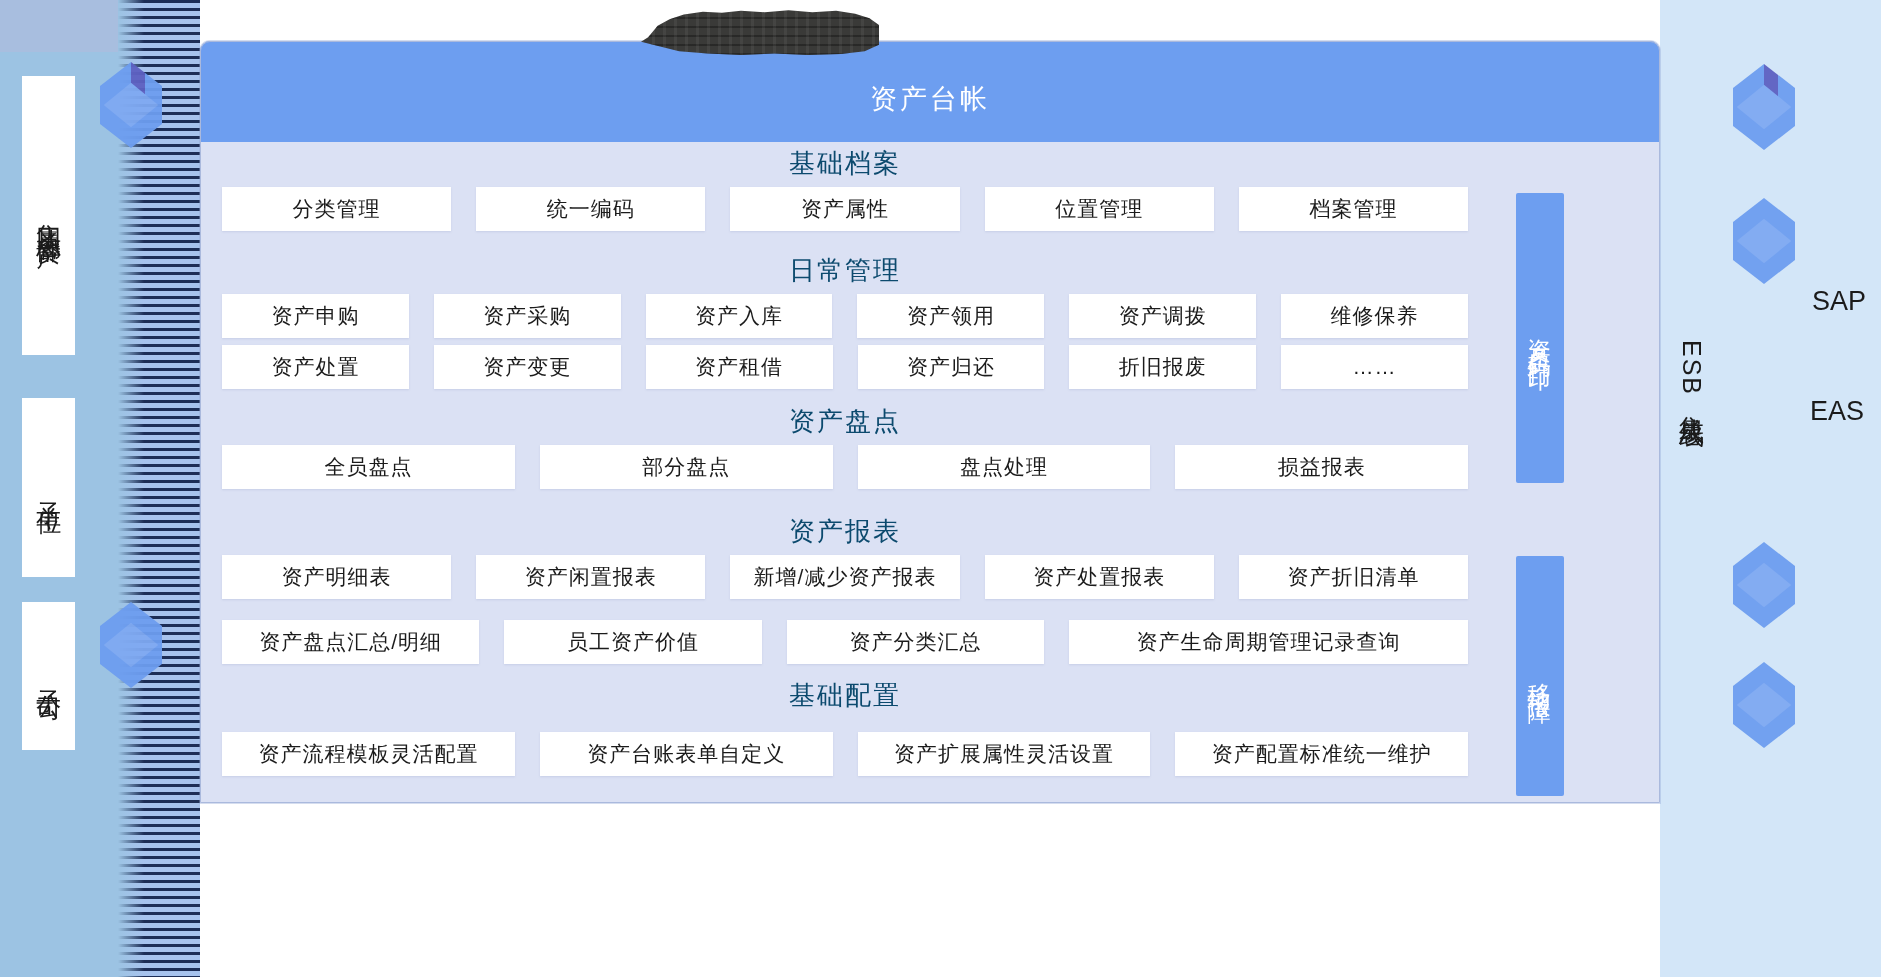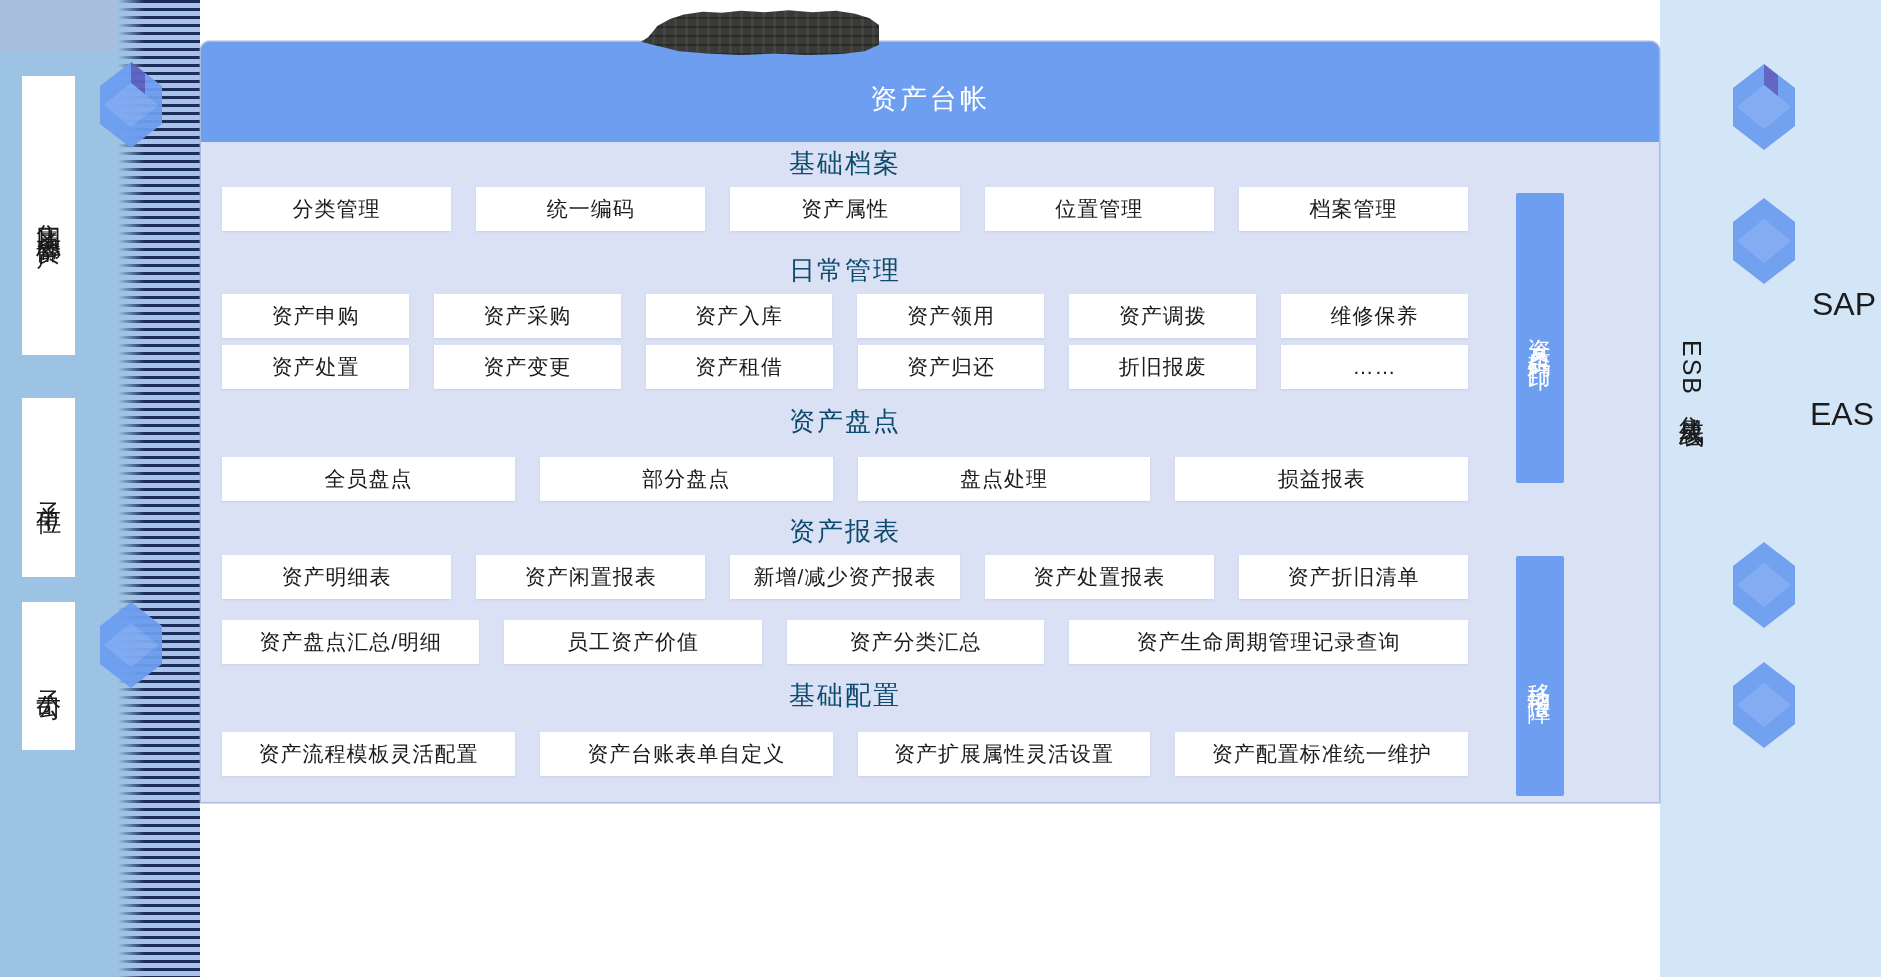--- a/index.html
+++ b/index.html
@@ -109,21 +109,21 @@
   .esb-label {
     position: absolute;
     left: 1676px; top: 340px;
     writing-mode: vertical-rl;
     font-size: 25px;
     color: #1b1b1b;
     letter-spacing: 2px;
   }
   .ext-sys {
     position: absolute;
-    font-size: 32px;
+    font-size: 27px;
     color: #1b1b1b;
   }
   #ext-0 { left: 1812px; top: 286px; }
   #ext-1 { left: 1810px; top: 396px; }
   #ext-2 { left: 1909px; top: 533px; }
 
   
   .card {
     position: absolute;
     left: 200px; top: 41px;
@@ -298,21 +298,21 @@
       <div class="row" style="top:203px; padding:0 8px; box-sizing:border-box;justify-content:center;">
         <div class="tile flex1">资产处置</div>
         <div class="tile flex1">资产变更</div>
         <div class="tile flex1">资产租借</div>
         <div class="tile flex1">资产归还</div>
         <div class="tile flex1">折旧报废</div>
         <div class="tile flex1">……</div>
       </div>
 
       <div class="sec-title" style="top:262px">资产盘点</div>
-      <div class="row" style="top:315px; padding:0 8px; box-sizing:border-box;">
+      <div class="row" style="top:303px; padding:0 8px; box-sizing:border-box;">
         <div class="tile flex1">全员盘点</div>
         <div class="tile flex1">部分盘点</div>
         <div class="tile flex1">盘点处理</div>
         <div class="tile flex1">损益报表</div>
       </div>
 
       <div class="sec-title" style="top:372px">资产报表</div>
       <div class="row" style="top:413px; padding:0 8px; box-sizing:border-box;">
         <div class="tile flex1">资产明细表</div>
         <div class="tile flex1">资产闲置报表</div>

